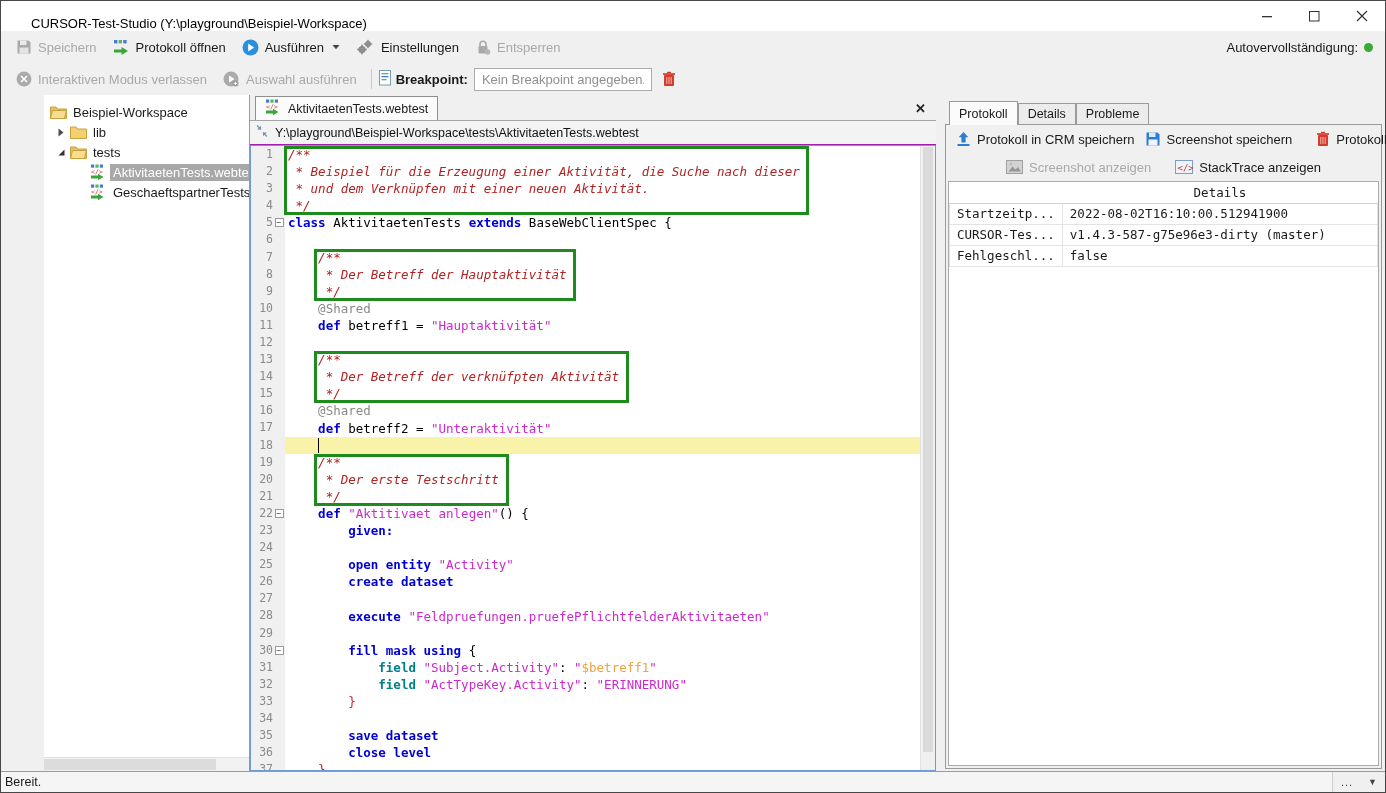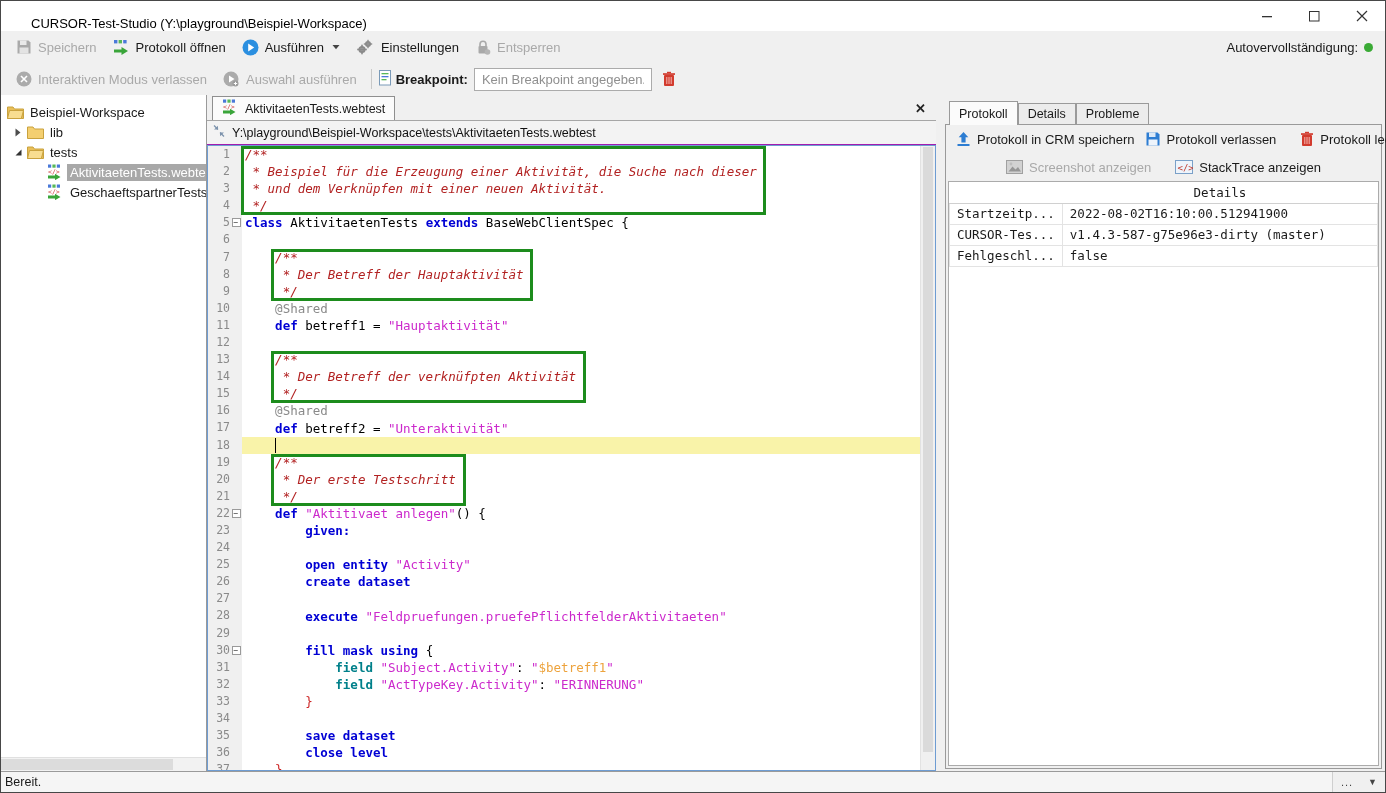--- a/index.html
+++ b/index.html
@@ -27,21 +27,21 @@
   .tb-sep { width:1px; height:20px; background:#c9c9c9; margin:0 7px; }
   .bp-label { font-weight:bold; font-size:13px; margin:0 6px 0 4px; }
   .bp-input { width:178px; height:23px; border:1px solid #ababab; background:#fff; color:#8f8f8f; font-size:13px; font-family:"Liberation Sans",sans-serif; padding:0 7px; }
   .autocomplete { margin-left:auto; display:flex; align-items:center; gap:6px; font-size:13px; color:#1a1a1a; padding-right:4px; }
   .dot { width:9px; height:9px; border-radius:50%; }
 
   
   .main { flex:1; min-height:0; display:flex; }
 
   
-  .sidebar { width:206px; flex:none; background:#fff; border-right:1px solid #9a9a9a; position:relative; padding-top:7px; overflow:hidden; }
+  .sidebar { width:206px; flex:none; background:#fff; border-right:1px solid #9a9a9a; position:relative; padding-top:7px; overflow:hidden;margin-left:43px; }
   .tree-row { height:20px; display:flex; align-items:center; white-space:nowrap; font-size:13px; }
   .tree-row .arrow { width:18px; flex:none; display:flex; align-items:center; justify-content:center; }
   .tree-row .ticon { width:20px; flex:none; display:flex; align-items:center; }
   .tree-row .tlabel { padding:1px 3px; }
   .tree-row.selected .tlabel { background:#a8a8a8; color:#fff; }
   .hscroll { position:absolute; left:0; right:0; bottom:0; height:14px; background:#f2f2f2; border-top:1px solid #e0e0e0; }
   .hthumb { position:absolute; left:0; top:1px; bottom:1px; width:172px; background:#dcdcdc; }
 
   
   .editor { flex:1; min-width:0; display:flex; flex-direction:column; background:#f0f0f0; }
@@ -629,21 +629,21 @@
               <span class="tlabel">Protokoll in CRM speichern</span>
             </div>
             <div class="tbtn">
               <span style="display: flex;">
                 <svg width="16" height="16">
                   <path d="M1.5 1.5h11l2 2v11H1.5z" fill="#2d7dd2"></path>
                   <rect x="4" y="1.5" width="6.5" height="4.5" fill="#dce9f7"></rect>
                   <rect x="3.5" y="8.5" width="9" height="6" fill="#eef4fb"></rect>
                 </svg>
               </span>
-              <span class="tlabel">Protokoll verlassen</span>
+              <span class="tlabel">Screenshot speichern</span>
             </div>
             <div class="tb-sep"></div>
             <div class="tbtn">
               <span style="display: flex;">
                 <svg width="14" height="16">
                   <rect x="2" y="4" width="10" height="11" rx="1" fill="#d23b2e"></rect>
                   <rect x="1" y="2.2" width="12" height="1.7" fill="#d23b2e"></rect>
                   <rect x="5" y="0.8" width="4" height="1.4" fill="#d23b2e"></rect>
                   <path d="M4.8 6v7M7 6v7M9.2 6v7" stroke="#f4b6b0" stroke-width="1"></path>
                 </svg>

